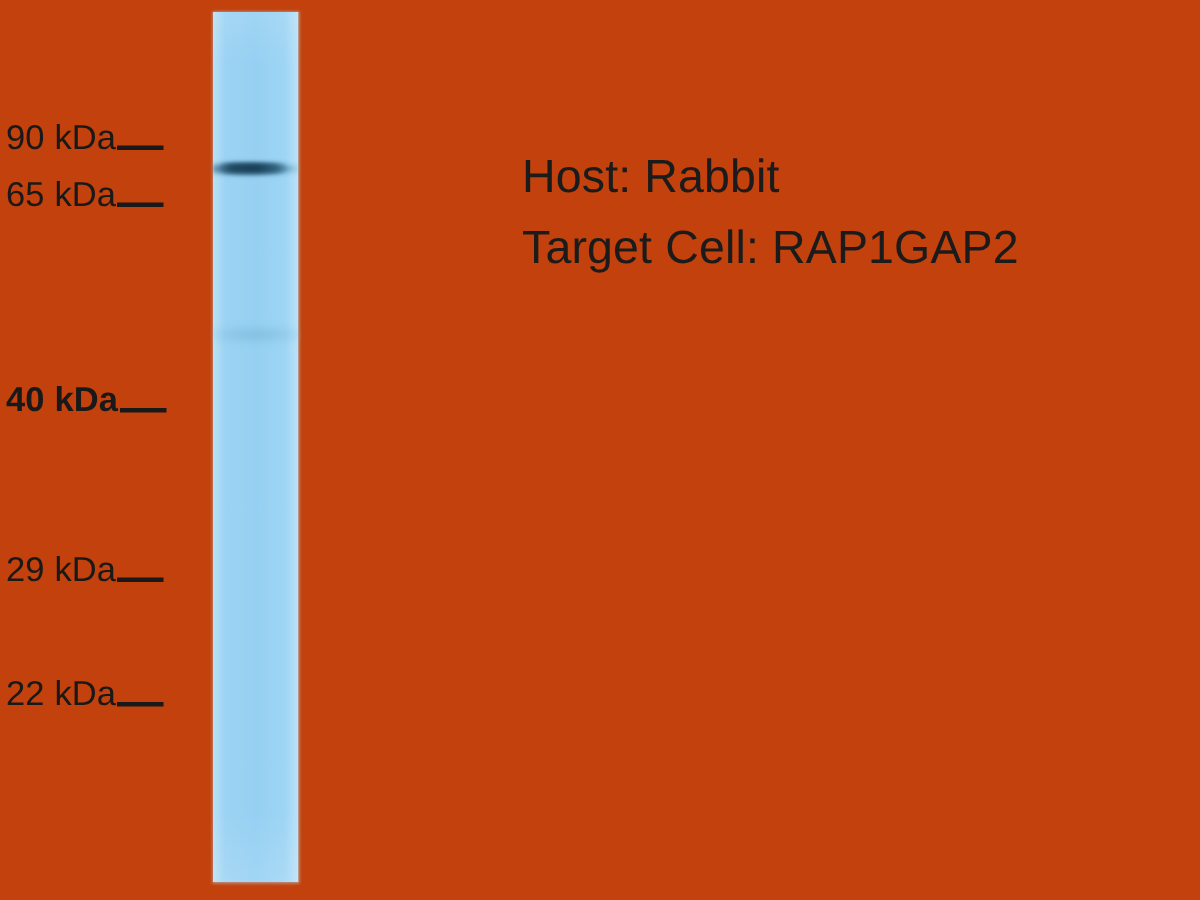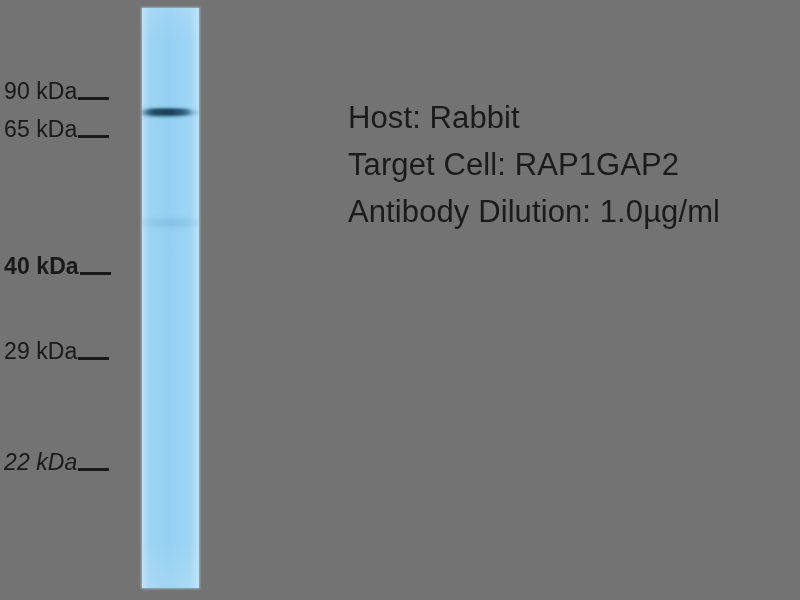--- a/index.html
+++ b/index.html
@@ -15,21 +15,21 @@
     overflow: hidden;
     font-family: "Liberation Sans", sans-serif;
     -webkit-font-smoothing: antialiased;
   }
 
   #blot-figure {
     position: absolute;
     left: 0; top: 0;
     width: 800px;
     height: 600px;
-    background: #737373;
+    background: #c2410c;
   }
 
   
   .ladder-label {
     position: absolute;
     left: 4px;
     font-size: 23px;
     line-height: 23px;
     color: #191919;
     white-space: nowrap;
@@ -145,33 +145,32 @@
   </div>
 
   <div class="ladder-label" style="top:118px;">
     <span class="mw-text">65 kDa</span><span class="mw-tick"></span>
   </div>
 
   <div class="ladder-label" style="top:255px;font-weight:bold;">
     <span class="mw-text">40 kDa</span><span class="mw-tick"></span>
   </div>
 
-  <div class="ladder-label" style="top:340px;">
+  <div class="ladder-label" style="top:368px;">
     <span class="mw-text">29 kDa</span><span class="mw-tick"></span>
   </div>
 
-  <div class="ladder-label" style="top:451px;font-style:italic;">
+  <div class="ladder-label" style="top:451px;">
     <span class="mw-text">22 kDa</span><span class="mw-tick"></span>
   </div>
 
   <div id="gel-lane">
     <div class="gel-band" id="band-primary"></div>
     <div id="band-primary-core"></div>
     <div class="gel-band" id="band-faint"></div>
   </div>
 
   <div id="info-block">
     <div class="info-line">Host: Rabbit</div>
     <div class="info-line">Target Cell: RAP1GAP2</div>
-    <div class="info-line">Antibody Dilution: 1.0µg/ml</div>
   </div>
 
 </div>
 
 </body></html>

